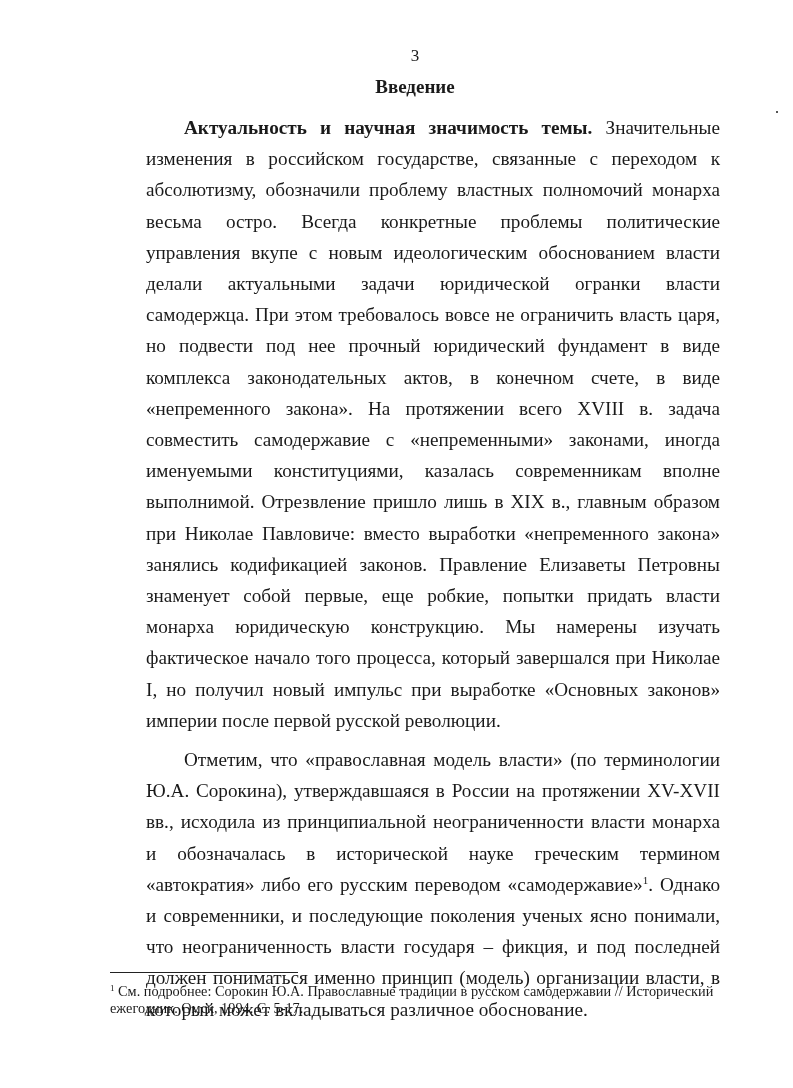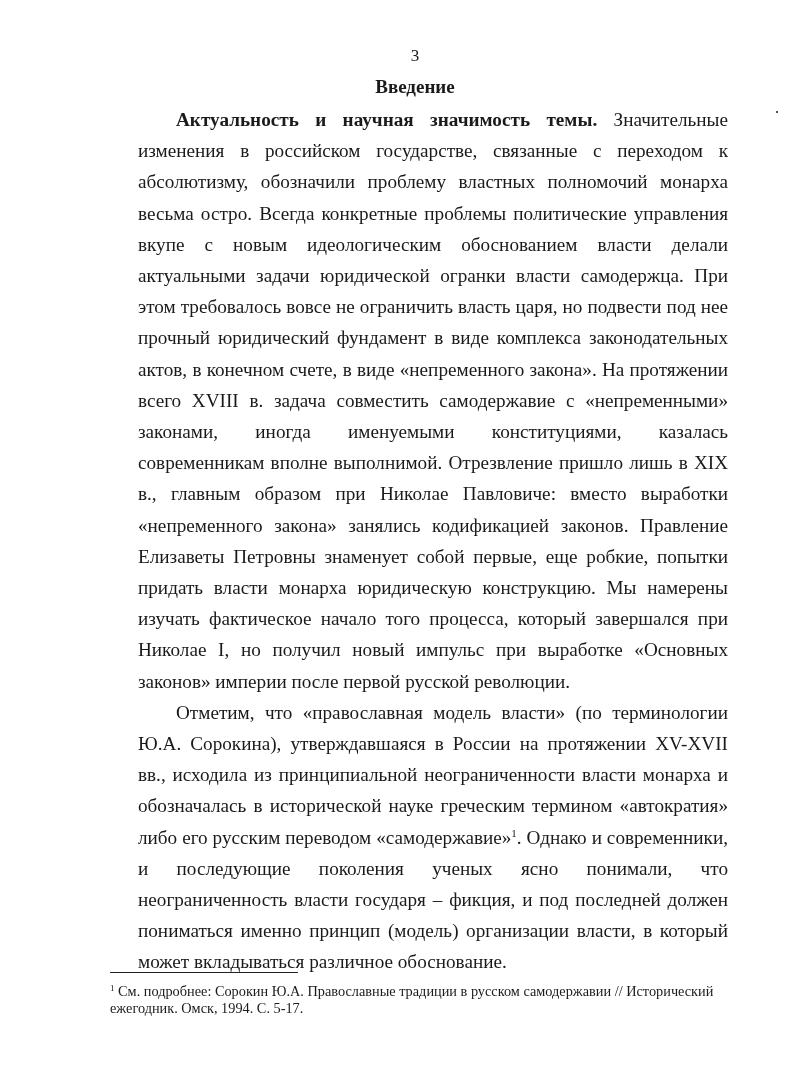--- a/index.html
+++ b/index.html
@@ -4,21 +4,21 @@
 <style>
   html, body { margin: 0; padding: 0; background: #ffffff; }
   body { width: 793px; height: 1088px; position: relative; overflow: hidden;
          font-family: "Liberation Serif", "DejaVu Serif", serif; color: #1a1a1a; }
   .page-number { position: absolute; top: 46px; left: 0; width: 830px; text-align: center;
                  font-size: 17px; }
   .heading { position: absolute; top: 76px; left: 0; width: 830px; text-align: center;
              font-size: 19px; font-weight: bold; }
   .body { position: absolute; top: 104px; left: 138px; width: 590px;
           font-size: 19.2px; line-height: 31.2px; text-align: justify; }
-  .para { margin: 0; text-indent: 0; }
+  .para { margin: 8px; text-indent: 0; }
   .para.indent { text-indent: 38px; }
   .para span.lead { font-weight: bold; }
   sup { font-size: 11px; line-height: 0; vertical-align: 7px; }
   .footnote-rule { position: absolute; top: 972px; left: 110px; width: 188px; height: 0;
                    border-top: 1.3px solid #222; }
   .footnote { position: absolute; top: 983px; left: 110px; width: 618px;
               font-size: 14.3px; line-height: 17px; text-align: left; }
   .footnote sup { font-size: 9px; vertical-align: 5px; }
   .speck { position: absolute; top: 111px; left: 776px; width: 2px; height: 2px; background: #555; }
 </style>

